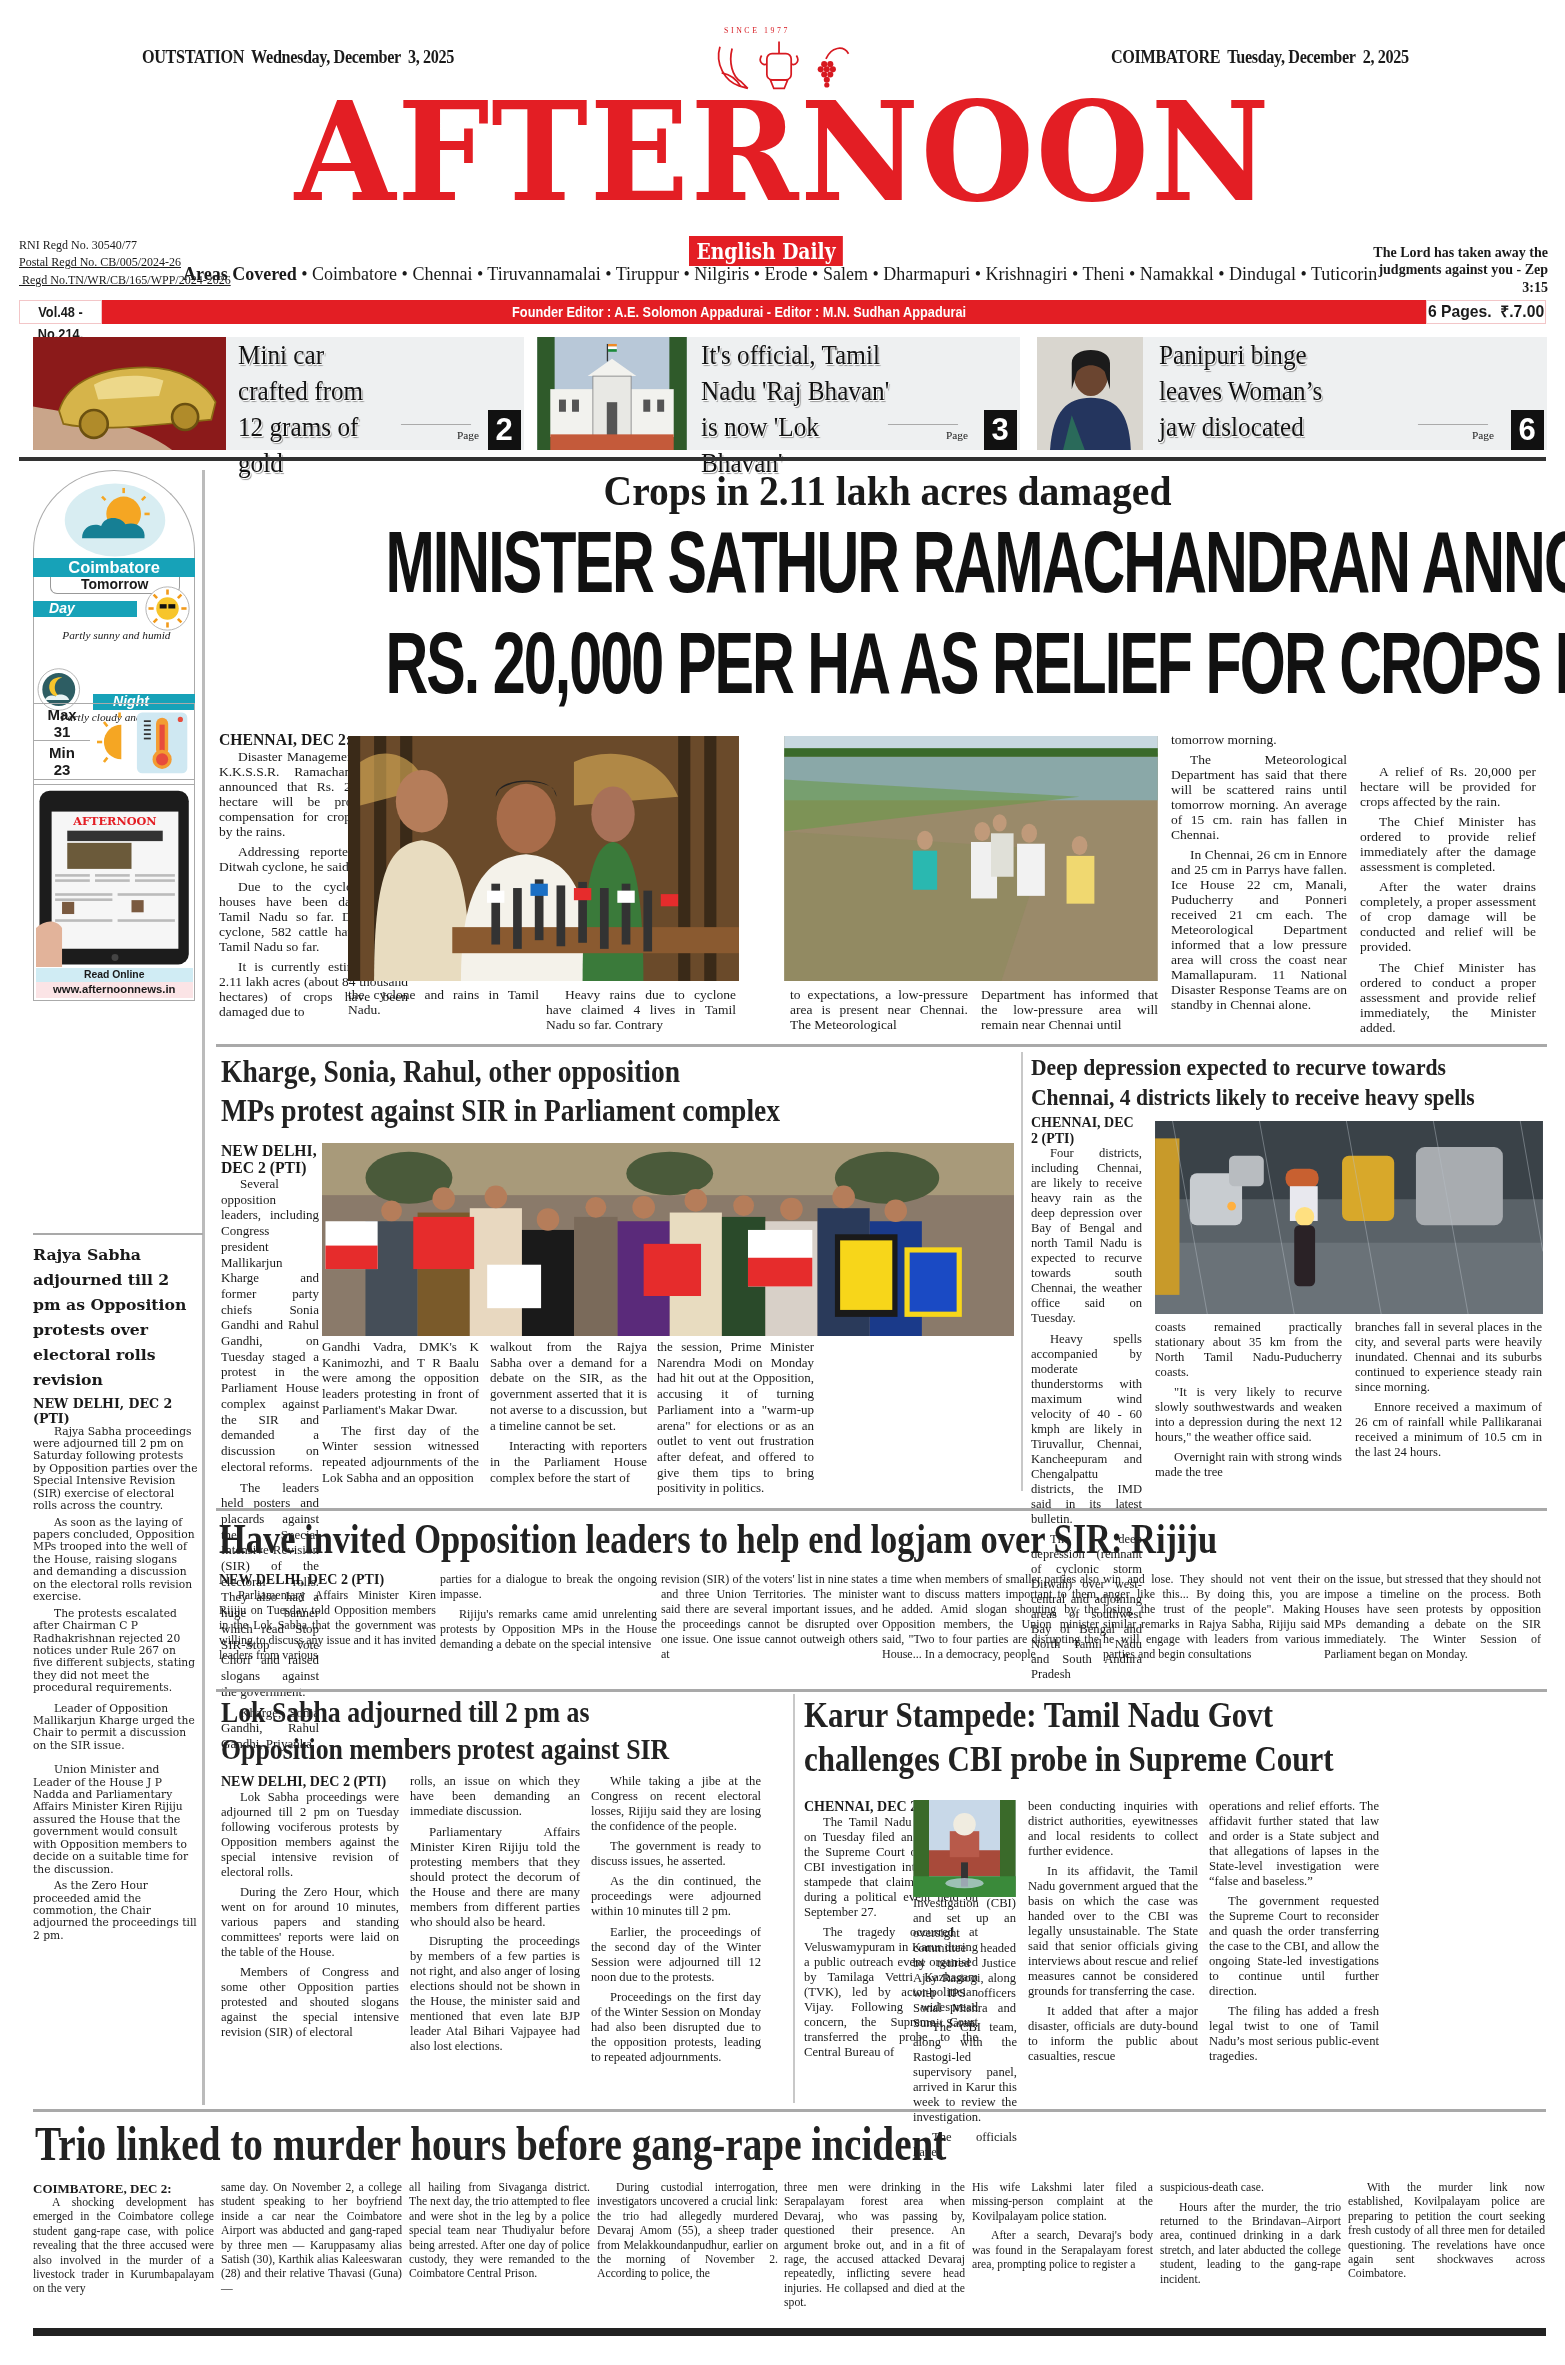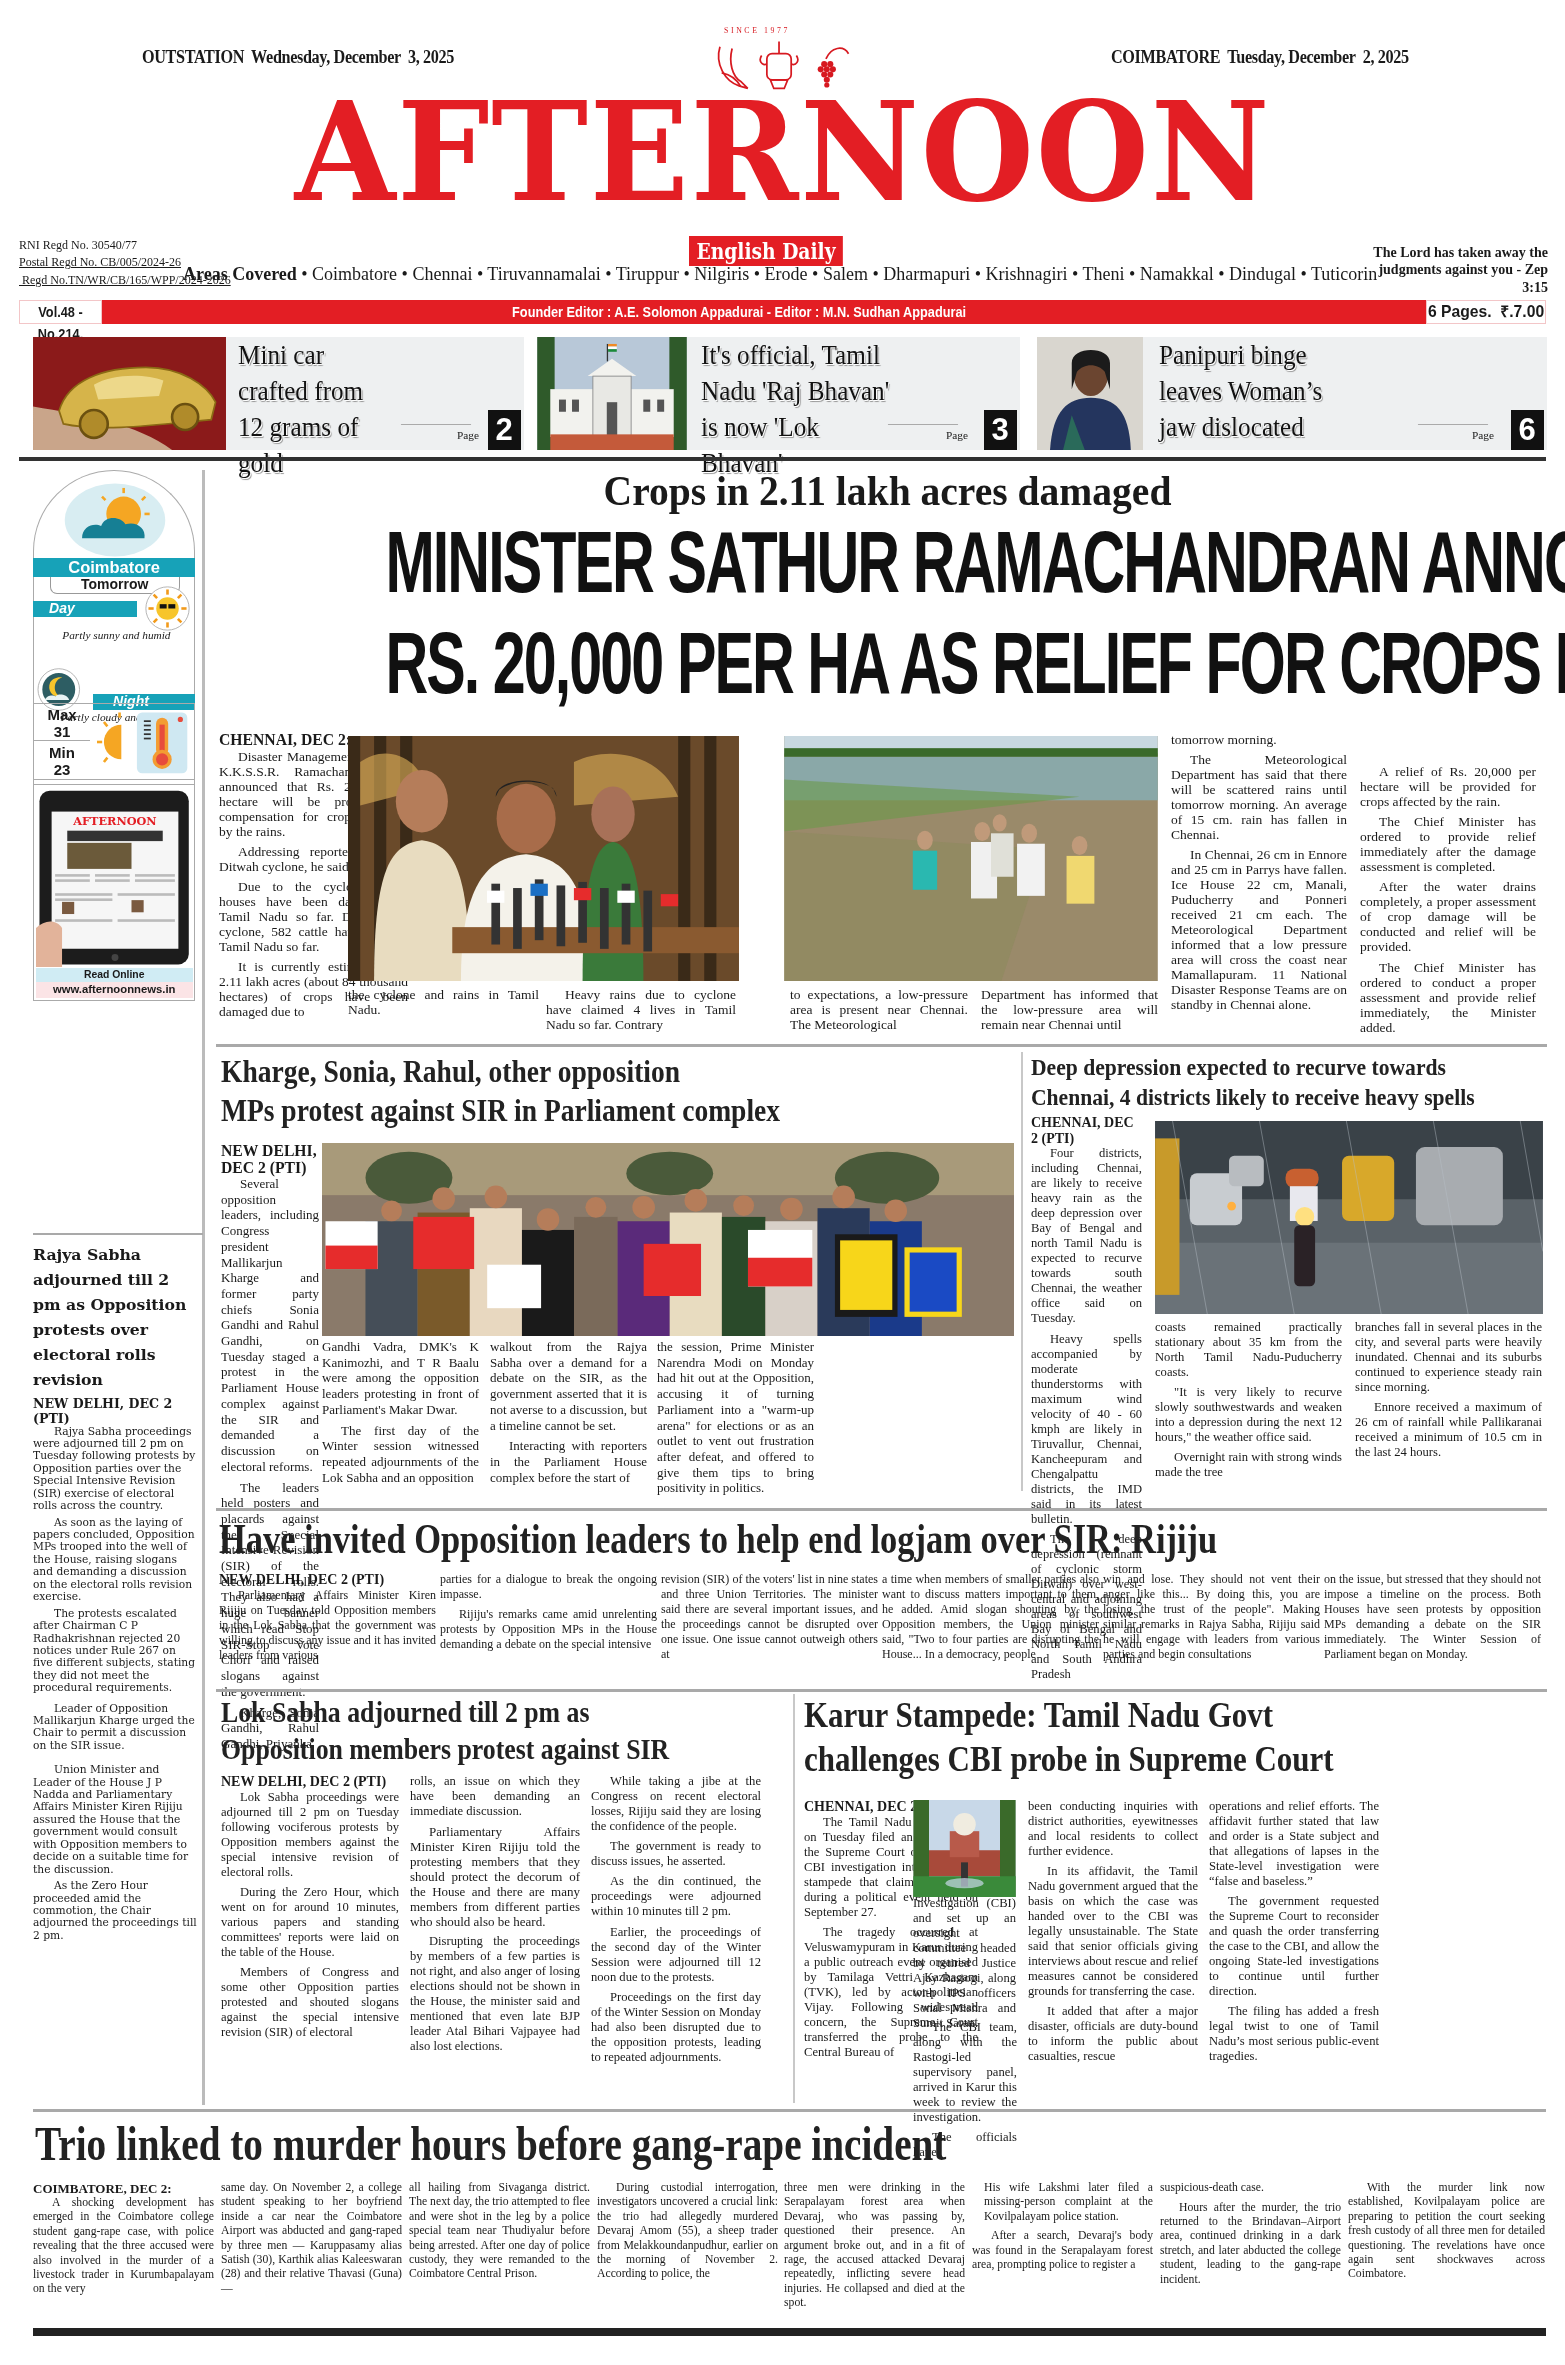--- a/index.html
+++ b/index.html
@@ -245,21 +245,21 @@
   </svg>
   <div class="abs" style="left:1.7px;top:183px;width:157px;height:14px;background:#d0ecf4;text-align:center;font-family:'Liberation Sans',sans-serif;font-weight:bold;font-size:10.4px;line-height:14px">Read Online</div>
   <div class="abs" style="left:1.7px;top:197px;width:157px;height:15.7px;background:#fbe4e6;text-align:center;font-family:'Liberation Sans',sans-serif;font-weight:bold;font-size:11.3px;line-height:15.7px">www.afternoonnews.in</div>
 </div>
 <div class="rule" style="left:33px;top:1233px;width:170px;height:1.7px"></div>
 
 <div class="abs" style="left:33px;top:1242px;width:165px">
   <div style="font-family:'DejaVu Serif',serif;font-weight:bold;font-size:15.7px;line-height:25px;margin-bottom:3.5px">Rajya Sabha adjourned till 2 pm as Opposition protests over electoral rolls revision</div>
   <div style="font-family:'DejaVu Serif',serif;font-weight:bold;font-size:12.6px;line-height:15px">NEW DELHI, DEC 2 (PTI)</div>
   <div style="font-family:'DejaVu Serif',serif;font-size:10.7px;line-height:12.4px">
-    <p style="text-indent:21px;margin-bottom:4.3px">Rajya Sabha proceedings were adjourned till 2 pm on Tuesday following protests by Opposition parties over the Special Intensive Revision (SIR) exercise of electoral rolls across the country.</p>
+    <p style="text-indent:21px;margin-bottom:4.3px">Rajya Sabha proceedings were adjourned till 2 pm on Saturday following protests by Opposition parties over the Special Intensive Revision (SIR) exercise of electoral rolls across the country.</p>
     <p style="text-indent:21px;margin-bottom:4.3px">As soon as the laying of papers concluded, Opposition MPs trooped into the well of the House, raising slogans and demanding a discussion on the electoral rolls revision exercise.</p>
     <p style="text-indent:21px;margin-bottom:8px">The protests escalated after Chairman C P Radhakrishnan rejected 20 notices under Rule 267 on five different subjects, stating they did not meet the procedural requirements.</p>
     <p style="text-indent:21px;margin-bottom:12px">Leader of Opposition Mallikarjun Kharge urged the Chair to permit a discussion on the SIR issue.</p>
     <p style="text-indent:21px;margin-bottom:4.3px">Union Minister and Leader of the House J P Nadda and Parliamentary Affairs Minister Kiren Rijiju assured the House that the government would consult with Opposition members to decide on a suitable time for the discussion.</p>
     <p style="text-indent:21px;margin-bottom:4.3px">As the Zero Hour proceeded amid the commotion, the Chair adjourned the proceedings till 2 pm.</p>
   </div>
 </div>
 
 <div class="abs" id="kicker">Crops in 2.11 lakh acres damaged</div>
 <div class="mega" style="top:522px">MINISTER SATHUR RAMACHANDRAN ANNOUNCES</div>
@@ -588,21 +588,21 @@
     <p class="t ni" style="font-size:11.7px;line-height:14.4px">all hailing from Sivaganga district. The next day, the trio attempted to flee and were shot in the leg by a police special team near Thudiyalur before being arrested. After one day of police custody, they were remanded to the Coimbatore Central Prison.</p>
   </div>
 <div class="col" style="left:597px;top:2181px;width:181px">
     <p class="t" style="font-size:11.7px;line-height:14.4px">During custodial interrogation, investigators uncovered a crucial link: the trio had allegedly murdered Devaraj Amom (55), a sheep trader from Melakkoundanpudhur, earlier on the morning of November 2. According to police, the</p>
   </div>
 <div class="col" style="left:784px;top:2181px;width:181px">
     <p class="t ni" style="font-size:11.7px;line-height:14.4px">three men were drinking in the Serapalayam forest area when Devaraj, who was passing by, questioned their presence. An argument broke out, and in a fit of rage, the accused attacked Devaraj repeatedly, inflicting severe head injuries. He collapsed and died at the spot.</p>
   </div>
 <div class="col" style="left:972px;top:2181px;width:181px">
     <p class="t ni" style="font-size:11.7px;line-height:14.4px">
-      <span style="display: block; text-indent: 0px; margin-bottom: 5.2px; margin-left: 12px;">His wife Lakshmi later filed a missing-person complaint at the Kovilpalayam police station.</span>
+      <span style="display: block; text-indent: 0px; margin-bottom: 5.2px;">His wife Lakshmi later filed a missing-person complaint at the Kovilpalayam police station.</span>
       <span style="display: block; text-indent: 19px; margin-bottom: 5.2px;">After a search, Devaraj's body was found in the Serapalayam forest area, prompting police to register a</span>
     </p>
   </div>
 <div class="col" style="left:1160px;top:2181px;width:181px">
     <p class="t ni" style="font-size:11.7px;line-height:14.4px">
       <span style="display: block; text-indent: 0px; margin-bottom: 5.2px;">suspicious-death case.</span>
       <span style="display: block; text-indent: 19px; margin-bottom: 5.2px;">Hours after the murder, the trio returned to the Brindavan–Airport area, continued drinking in a dark stretch, and later abducted the college student, leading to the gang-rape incident.</span>
     </p>
   </div>
 <div class="col" style="left:1348px;top:2181px;width:197px">

